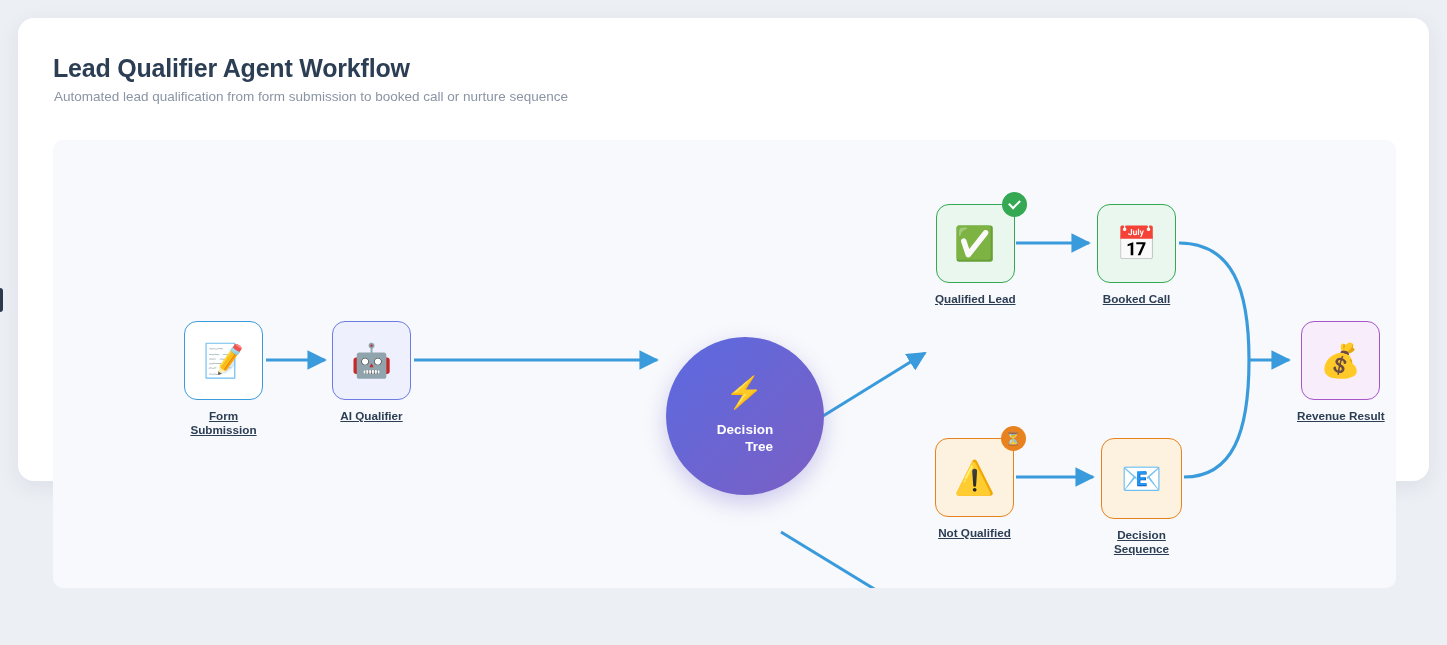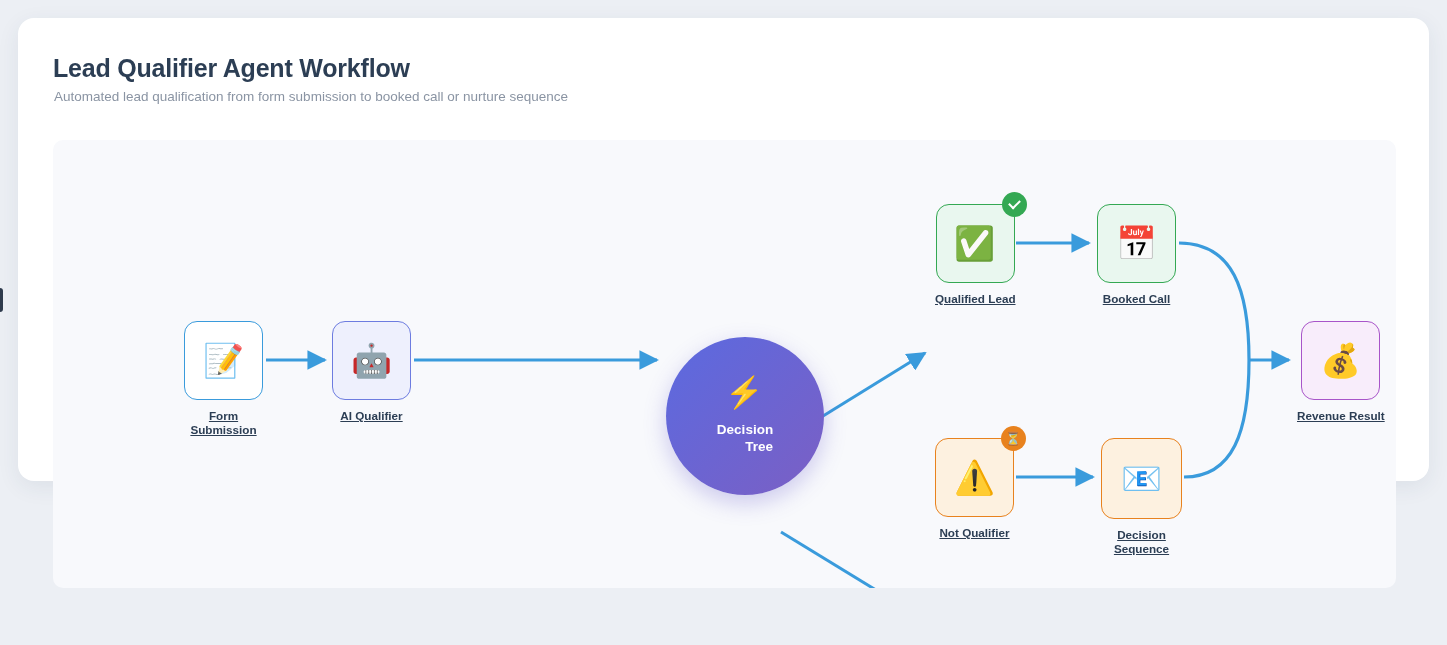--- a/index.html
+++ b/index.html
@@ -235,21 +235,21 @@
         <div class="node-label">Booked Call</div>
       </div>
 
       <div class="node" style="left:882px; top:298px;">
         <div class="node-box" style="border-color:#e8821e; background:#fdf1e0;">
           <span>⚠️</span>
           <span class="badge" style="background:#e8821e;">
               <span>⏳</span>
             </span>
         </div>
-        <div class="node-label">Not Qualifier</div>
+        <div class="node-label">Not Qualified</div>
       </div>
 
       <div class="node" style="left:1048px; top:298px;">
         <div class="node-box" style="border-color:#e8821e; background:#fdf1e0; width:81px; height:81px;">
           <span>📧</span>
         </div>
         <div class="node-label">Decision
 Sequence</div>
       </div>
 

